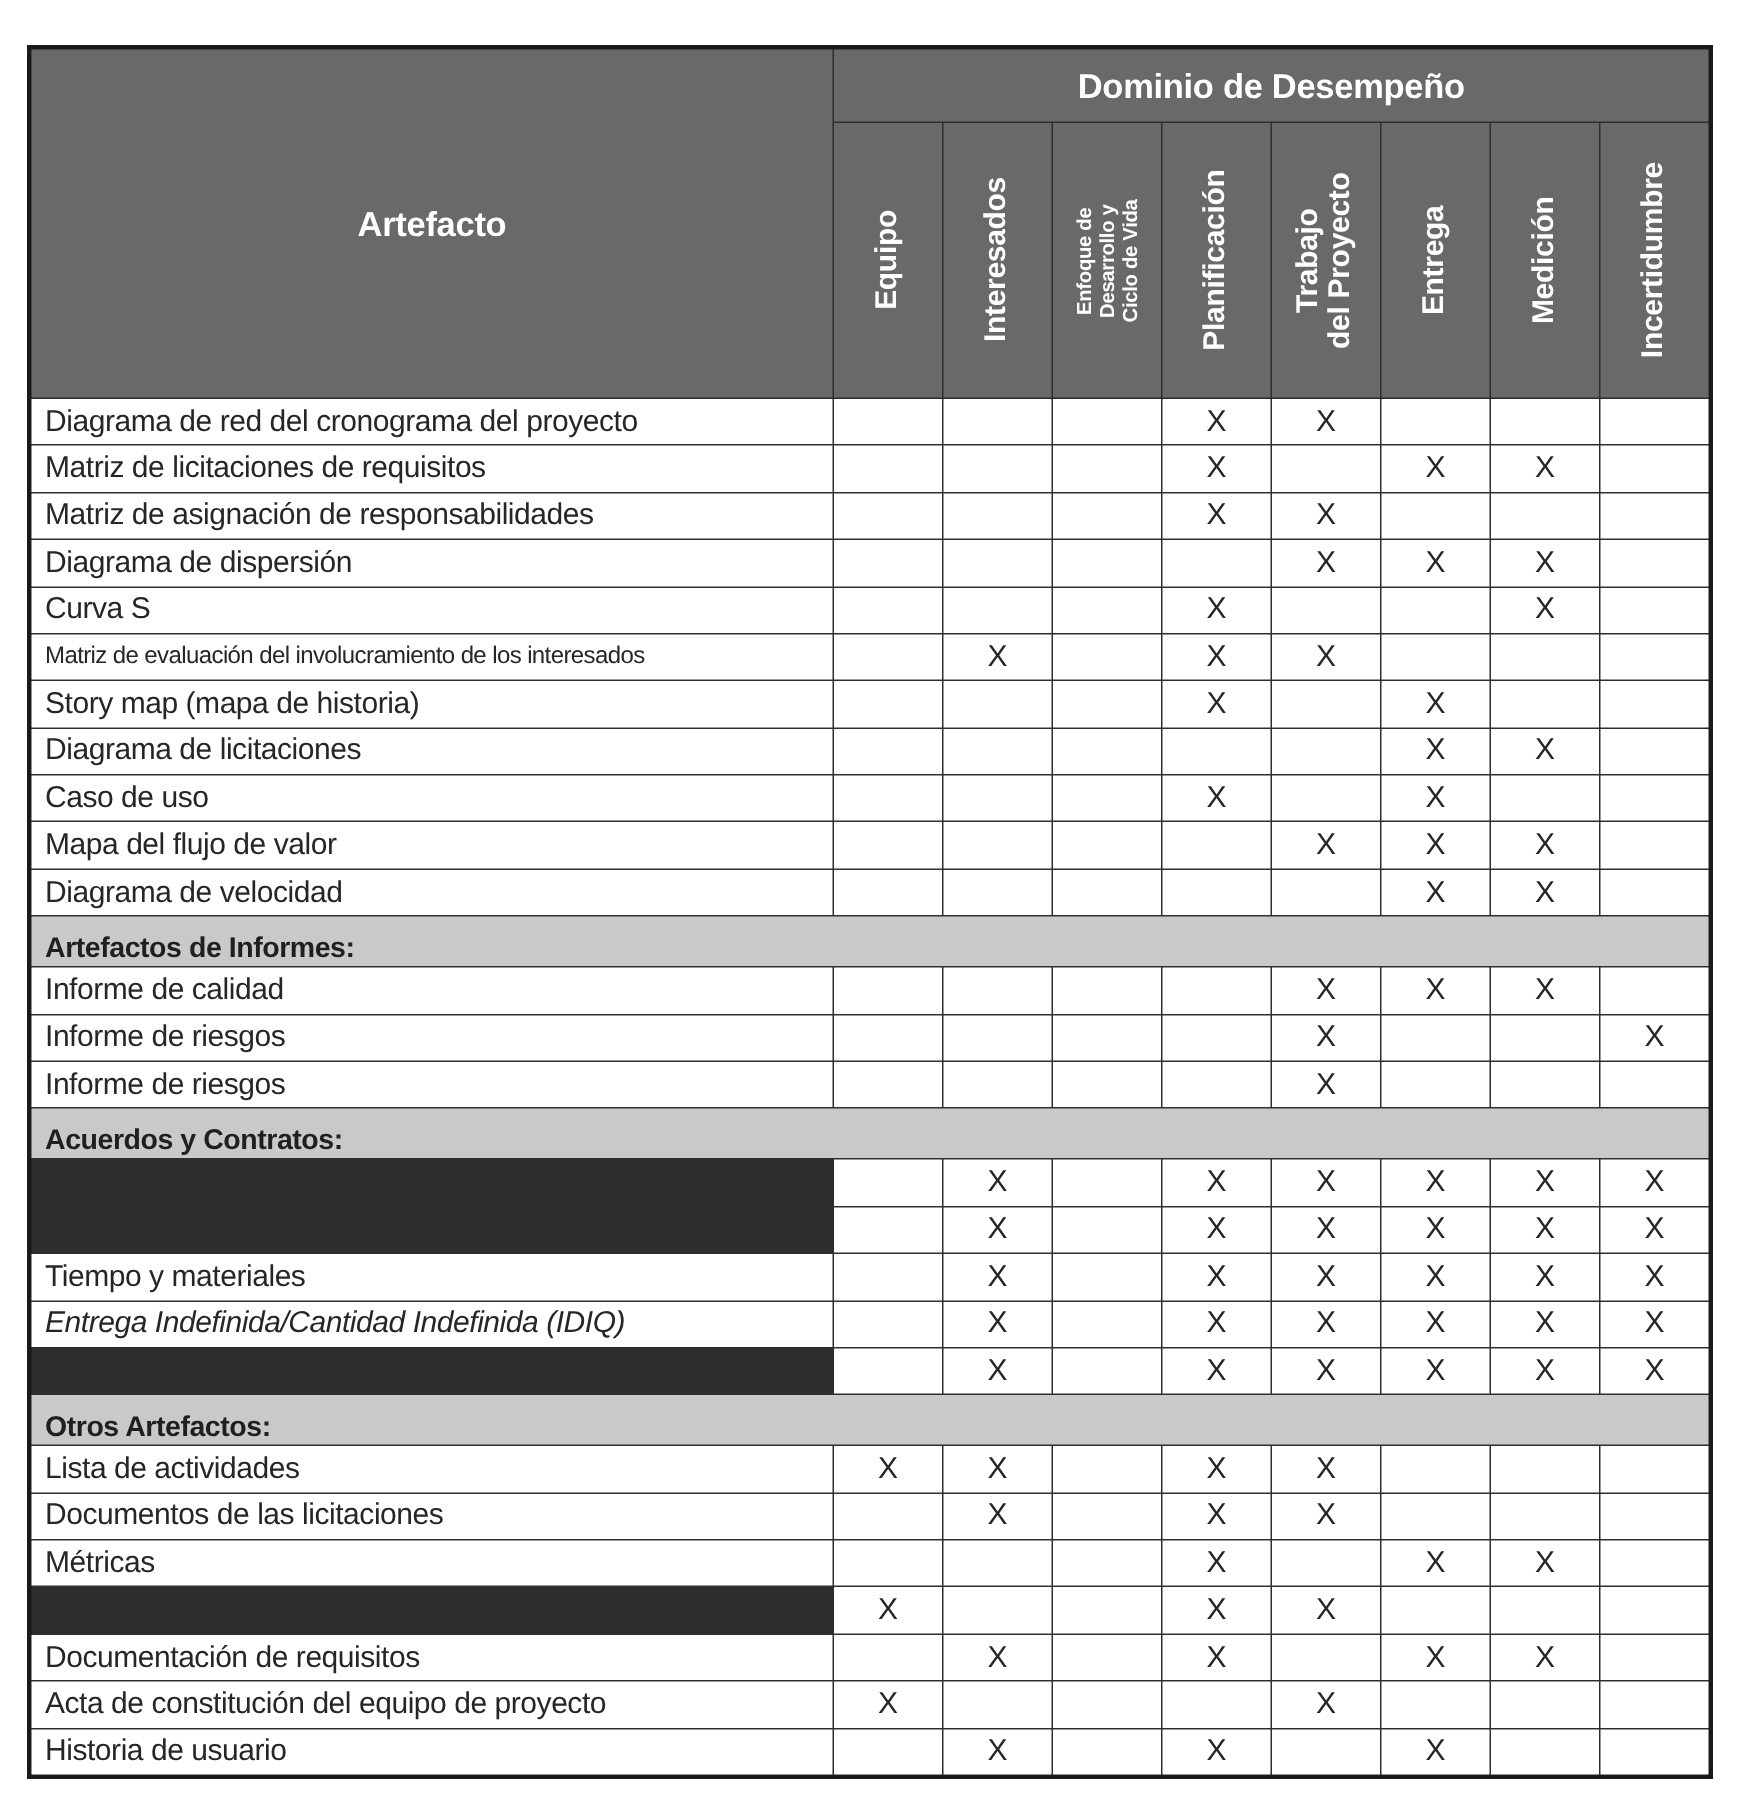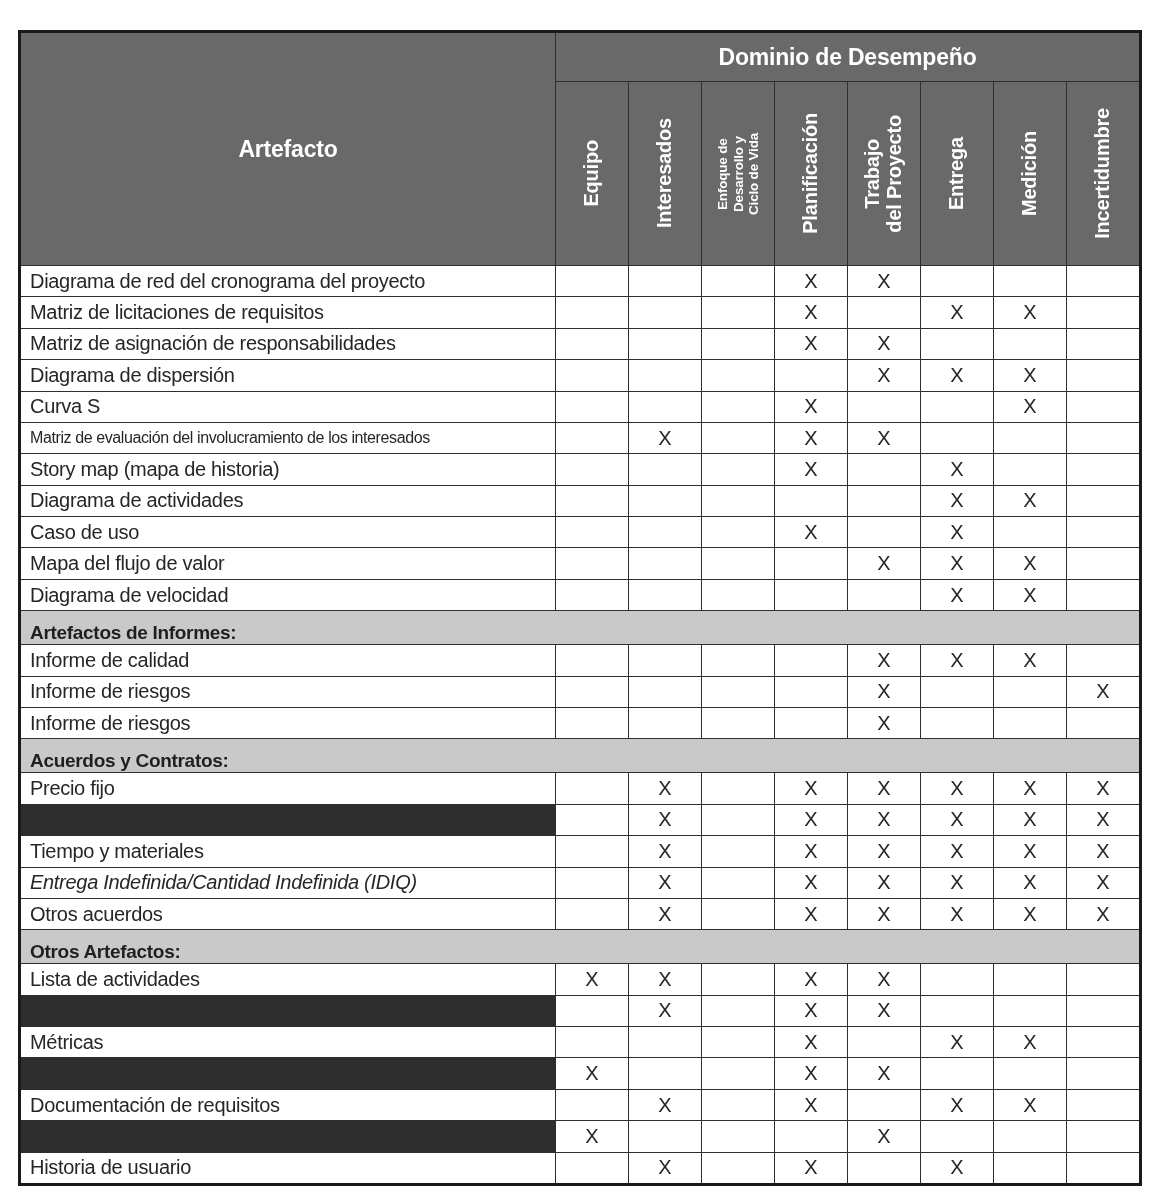--- a/index.html
+++ b/index.html
@@ -188,21 +188,21 @@
       <div class="mark-cell" style="grid-area: 8 / 9;"></div>
       <div class="label-cell" style="grid-area: 9 / 1;">Story map (mapa de historia)</div>
       <div class="mark-cell" style="grid-area: 9 / 2;"></div>
       <div class="mark-cell" style="grid-area: 9 / 3;"></div>
       <div class="mark-cell" style="grid-area: 9 / 4;"></div>
       <div class="mark-cell" style="grid-area: 9 / 5;">X</div>
       <div class="mark-cell" style="grid-area: 9 / 6;"></div>
       <div class="mark-cell" style="grid-area: 9 / 7;">X</div>
       <div class="mark-cell" style="grid-area: 9 / 8;"></div>
       <div class="mark-cell" style="grid-area: 9 / 9;"></div>
-      <div class="label-cell" style="grid-area: 10 / 1;">Diagrama de actividades</div>
+      <div class="label-cell" style="grid-area: 10 / 1;">Diagrama de licitaciones</div>
       <div class="mark-cell" style="grid-area: 10 / 2;"></div>
       <div class="mark-cell" style="grid-area: 10 / 3;"></div>
       <div class="mark-cell" style="grid-area: 10 / 4;"></div>
       <div class="mark-cell" style="grid-area: 10 / 5;"></div>
       <div class="mark-cell" style="grid-area: 10 / 6;"></div>
       <div class="mark-cell" style="grid-area: 10 / 7;">X</div>
       <div class="mark-cell" style="grid-area: 10 / 8;">X</div>
       <div class="mark-cell" style="grid-area: 10 / 9;"></div>
       <div class="label-cell" style="grid-area: 11 / 1;">Caso de uso</div>
       <div class="mark-cell" style="grid-area: 11 / 2;"></div>
@@ -253,21 +253,20 @@
       <div class="label-cell" style="grid-area: 17 / 1;">Informe de riesgos</div>
       <div class="mark-cell" style="grid-area: 17 / 2;"></div>
       <div class="mark-cell" style="grid-area: 17 / 3;"></div>
       <div class="mark-cell" style="grid-area: 17 / 4;"></div>
       <div class="mark-cell" style="grid-area: 17 / 5;"></div>
       <div class="mark-cell" style="grid-area: 17 / 6;">X</div>
       <div class="mark-cell" style="grid-area: 17 / 7;"></div>
       <div class="mark-cell" style="grid-area: 17 / 8;"></div>
       <div class="mark-cell" style="grid-area: 17 / 9;"></div>
       <div class="section-cell" style="grid-row: 18;">Acuerdos y Contratos:</div>
-      <div class="label-cell" style="grid-area: 19 / 1;">Precio fijo</div>
       <div class="mark-cell" style="grid-area: 19 / 2;"></div>
       <div class="mark-cell" style="grid-area: 19 / 3;">X</div>
       <div class="mark-cell" style="grid-area: 19 / 4;"></div>
       <div class="mark-cell" style="grid-area: 19 / 5;">X</div>
       <div class="mark-cell" style="grid-area: 19 / 6;">X</div>
       <div class="mark-cell" style="grid-area: 19 / 7;">X</div>
       <div class="mark-cell" style="grid-area: 19 / 8;">X</div>
       <div class="mark-cell" style="grid-area: 19 / 9;">X</div>
       <div class="mark-cell" style="grid-area: 20 / 2;"></div>
       <div class="mark-cell" style="grid-area: 20 / 3;">X</div>
@@ -288,39 +287,39 @@
       <div class="mark-cell" style="grid-area: 21 / 9;">X</div>
       <div class="label-cell" style="grid-area: 22 / 1; font-style: italic;">Entrega Indefinida/Cantidad Indefinida (IDIQ)</div>
       <div class="mark-cell" style="grid-area: 22 / 2;"></div>
       <div class="mark-cell" style="grid-area: 22 / 3;">X</div>
       <div class="mark-cell" style="grid-area: 22 / 4;"></div>
       <div class="mark-cell" style="grid-area: 22 / 5;">X</div>
       <div class="mark-cell" style="grid-area: 22 / 6;">X</div>
       <div class="mark-cell" style="grid-area: 22 / 7;">X</div>
       <div class="mark-cell" style="grid-area: 22 / 8;">X</div>
       <div class="mark-cell" style="grid-area: 22 / 9;">X</div>
-      <div class="label-cell" style="grid-area: 23 / 1;">Otros acuerdos</div>
       <div class="mark-cell" style="grid-area: 23 / 2;"></div>
       <div class="mark-cell" style="grid-area: 23 / 3;">X</div>
       <div class="mark-cell" style="grid-area: 23 / 4;"></div>
       <div class="mark-cell" style="grid-area: 23 / 5;">X</div>
       <div class="mark-cell" style="grid-area: 23 / 6;">X</div>
       <div class="mark-cell" style="grid-area: 23 / 7;">X</div>
       <div class="mark-cell" style="grid-area: 23 / 8;">X</div>
       <div class="mark-cell" style="grid-area: 23 / 9;">X</div>
       <div class="section-cell" style="grid-row: 24;">Otros Artefactos:</div>
       <div class="label-cell" style="grid-area: 25 / 1;">Lista de actividades</div>
       <div class="mark-cell" style="grid-area: 25 / 2;">X</div>
       <div class="mark-cell" style="grid-area: 25 / 3;">X</div>
       <div class="mark-cell" style="grid-area: 25 / 4;"></div>
       <div class="mark-cell" style="grid-area: 25 / 5;">X</div>
       <div class="mark-cell" style="grid-area: 25 / 6;">X</div>
       <div class="mark-cell" style="grid-area: 25 / 7;"></div>
       <div class="mark-cell" style="grid-area: 25 / 8;"></div>
       <div class="mark-cell" style="grid-area: 25 / 9;"></div>
+      <div class="label-cell" style="grid-area: 26 / 1;">Documentos de las licitaciones</div>
       <div class="mark-cell" style="grid-area: 26 / 2;"></div>
       <div class="mark-cell" style="grid-area: 26 / 3;">X</div>
       <div class="mark-cell" style="grid-area: 26 / 4;"></div>
       <div class="mark-cell" style="grid-area: 26 / 5;">X</div>
       <div class="mark-cell" style="grid-area: 26 / 6;">X</div>
       <div class="mark-cell" style="grid-area: 26 / 7;"></div>
       <div class="mark-cell" style="grid-area: 26 / 8;"></div>
       <div class="mark-cell" style="grid-area: 26 / 9;"></div>
       <div class="label-cell" style="grid-area: 27 / 1;">Métricas</div>
       <div class="mark-cell" style="grid-area: 27 / 2;"></div>
@@ -341,20 +340,21 @@
       <div class="mark-cell" style="grid-area: 28 / 9;"></div>
       <div class="label-cell" style="grid-area: 29 / 1;">Documentación de requisitos</div>
       <div class="mark-cell" style="grid-area: 29 / 2;"></div>
       <div class="mark-cell" style="grid-area: 29 / 3;">X</div>
       <div class="mark-cell" style="grid-area: 29 / 4;"></div>
       <div class="mark-cell" style="grid-area: 29 / 5;">X</div>
       <div class="mark-cell" style="grid-area: 29 / 6;"></div>
       <div class="mark-cell" style="grid-area: 29 / 7;">X</div>
       <div class="mark-cell" style="grid-area: 29 / 8;">X</div>
       <div class="mark-cell" style="grid-area: 29 / 9;"></div>
+      <div class="label-cell" style="grid-area: 30 / 1;">Acta de constitución del equipo de proyecto</div>
       <div class="mark-cell" style="grid-area: 30 / 2;">X</div>
       <div class="mark-cell" style="grid-area: 30 / 3;"></div>
       <div class="mark-cell" style="grid-area: 30 / 4;"></div>
       <div class="mark-cell" style="grid-area: 30 / 5;"></div>
       <div class="mark-cell" style="grid-area: 30 / 6;">X</div>
       <div class="mark-cell" style="grid-area: 30 / 7;"></div>
       <div class="mark-cell" style="grid-area: 30 / 8;"></div>
       <div class="mark-cell" style="grid-area: 30 / 9;"></div>
       <div class="label-cell" style="grid-area: 31 / 1;">Historia de usuario</div>
       <div class="mark-cell" style="grid-area: 31 / 2;"></div>

